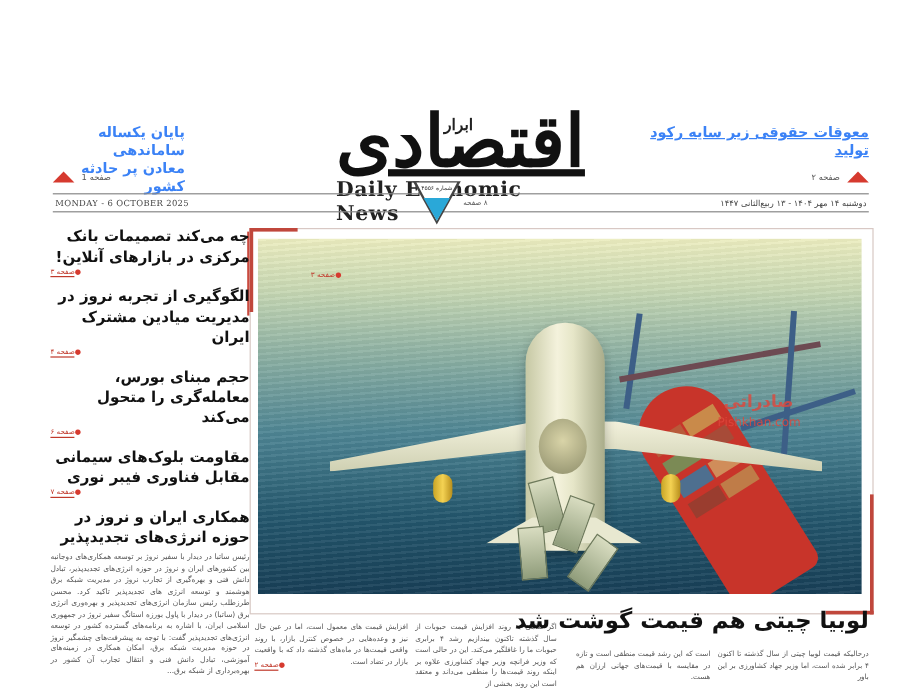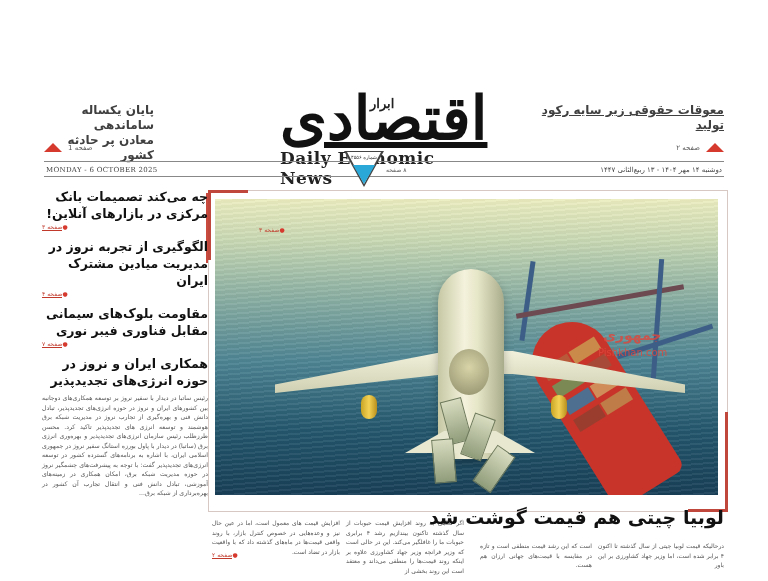--- a/index.html
+++ b/index.html
@@ -6,21 +6,21 @@
   html, body { width: 768px; height: 581px; overflow: hidden; background: #ffffff; }
   body { position: relative; font-family: "DejaVu Sans", sans-serif; color: #1a1a1a; }
 
   
   .masthead { position: absolute; left: 0; top: 0; width: 768px; height: 190px; }
   .logo { position: absolute; left: 280px; top: 62px; width: 210px; height: 90px; text-align: left; margin-top: 24px; }
   .logo-fa { font-family: "DejaVu Serif", serif; font-size: 60px; font-weight: bold; color: #111; line-height: 64px; direction: rtl; letter-spacing: -2px; text-decoration: underline; }
   .logo-fa-small { position: absolute; left: 90px; top: 10px; font-size: 13px; font-family: "DejaVu Serif", serif; font-weight: bold; color: #222; }
   .logo-en { font-family: "DejaVu Serif", serif; font-size: 17px; font-weight: bold; color: #222; letter-spacing: 0.5px; margin-top: -2px; }
 
-  .teaser { position: absolute; top: 103px; direction: rtl; font-size: 12px; font-weight: bold; line-height: 15px; color: #404040; }
+  .teaser { position: absolute; top: 103px; direction: rtl; font-size: 12px; font-weight: bold; line-height: 15px; color: #3b82f6; }
   .teaser.right { right: 44px; text-align: right; width: 210px; text-decoration: underline; }
   .teaser.left { left: 44px; text-align: right; width: 110px; }
   .page-ref { position: absolute; top: 143px; display: flex; align-items: center; gap: 6px; font-size: 7px; color: #555; direction: rtl; }
   .page-ref.right { right: 44px; }
   .page-ref.left { left: 44px; flex-direction: row; }
   .tri { width: 0; height: 0; border-left: 9px solid transparent; border-right: 9px solid transparent; border-bottom: 9px solid #d63a2f; }
 
   .rule { position: absolute; left: 44px; right: 44px; height: 1px; background: #888; }
   .date-en { position: absolute; left: 46px; top: 166px; font-family: "DejaVu Serif", serif; font-size: 7px; color: #444; letter-spacing: 0.3px; }
   .date-fa { position: absolute; right: 46px; top: 166px; font-size: 7px; color: #444; direction: rtl; }
@@ -122,20 +122,24 @@
 <div class="sidebar">
   <div class="side-item">
     <div class="side-title">چه می‌کند تصمیمات بانک مرکزی در بازارهای آنلاین!</div>
     <div class="side-ref"><span>صفحه ۳</span></div>
   </div>
   <div class="side-item">
     <div class="side-title">الگوگیری از تجربه نروز در مدیریت میادین مشترک ایران</div>
     <div class="side-ref"><span>صفحه ۴</span></div>
   </div>
   <div class="side-item">
+    <div class="side-title">حجم مبنای بورس، معامله‌گری را متحول می‌کند</div>
+    <div class="side-ref"><span>صفحه ۶</span></div>
+  </div>
+  <div class="side-item">
     <div class="side-title">مقاومت بلوک‌های سیمانی مقابل فناوری فیبر نوری</div>
     <div class="side-ref"><span>صفحه ۷</span></div>
   </div>
   <div class="side-item" style="margin-bottom:4px;text-align:right;">
     <div class="side-title">همکاری ایران و نروز در حوزه انرژی‌های تجدیدپذیر</div>
   </div>
   <div class="side-body">رئیس ساتبا در دیدار با سفیر نروژ بر توسعه همکاری‌های دوجانبه بین کشورهای ایران و نروژ در حوزه انرژی‌های تجدیدپذیر، تبادل دانش فنی و بهره‌گیری از تجارب نروژ در مدیریت شبکه برق هوشمند و توسعه انرژی های تجدیدپذیر تاکید کرد. محسن طرزطلب رئیس سازمان انرژی‌های تجدیدپذیر و بهره‌وری انرژی برق (ساتبا) در دیدار با پاول بورزه استانگ سفیر نروژ در جمهوری اسلامی ایران، با اشاره به برنامه‌های گسترده کشور در توسعه انرژی‌های تجدیدپذیر گفت: با توجه به پیشرفت‌های چشمگیر نروژ در حوزه مدیریت شبکه برق، امکان همکاری در زمینه‌های آموزشی، تبادل دانش فنی و انتقال تجارب آن کشور در بهره‌برداری از شبکه برق...</div>
 
 </div>
 
@@ -166,21 +170,21 @@
   <div class="engine" style="left:146px; top:196px;"></div>
   <div class="engine" style="left:336px; top:196px;"></div>
   <div class="plane-body"></div>
   <div class="portrait"></div>
   <div class="plane-tail"></div>
   <div class="cash" style="left:230px; top:200px;"></div>
   <div class="cash" style="left:252px; top:216px; transform:rotate(20deg);"></div>
   <div class="cash" style="left:218px; top:240px; transform:rotate(-5deg);"></div>
   <div class="cash" style="left:268px; top:248px; transform:rotate(35deg);"></div>
 
-  <div class="watermark">جمهوری</div>
+  <div class="watermark">صادراتی</div>
   <div class="watermark-en">Pishkhan.com</div>
 
   <div class="headline-ref">صفحه ۳</div>
 </div>
 
 <div class="body-text" style="left:212px; top:518px; width:128px;">افزایش قیمت های معمول است، اما در عین حال نیز و وعده‌هایی در خصوص کنترل بازار، با روند واقعی قیمت‌ها در ماه‌های گذشته داد که با واقعیت بازار در تضاد است.</div>
 <div class="ref-link" style="left:212px; top:551px;"><span>صفحه ۲</span></div>
 <div class="body-text" style="left:346px; top:518px; width:118px;">اگر نگاهی به روند افزایش قیمت حبوبات از سال گذشته تاکنون بیندازیم رشد ۴ برابری حبوبات ما را غافلگیر می‌کند. این در حالی است که وزیر فرانچه وزیر جهاد کشاورزی علاوه بر اینکه روند قیمت‌ها را منطقی می‌داند و معتقد است این روند بخشی از</div>
 
 <div class="bottom-head">لوبیا چیتی هم قیمت گوشت شد</div>

